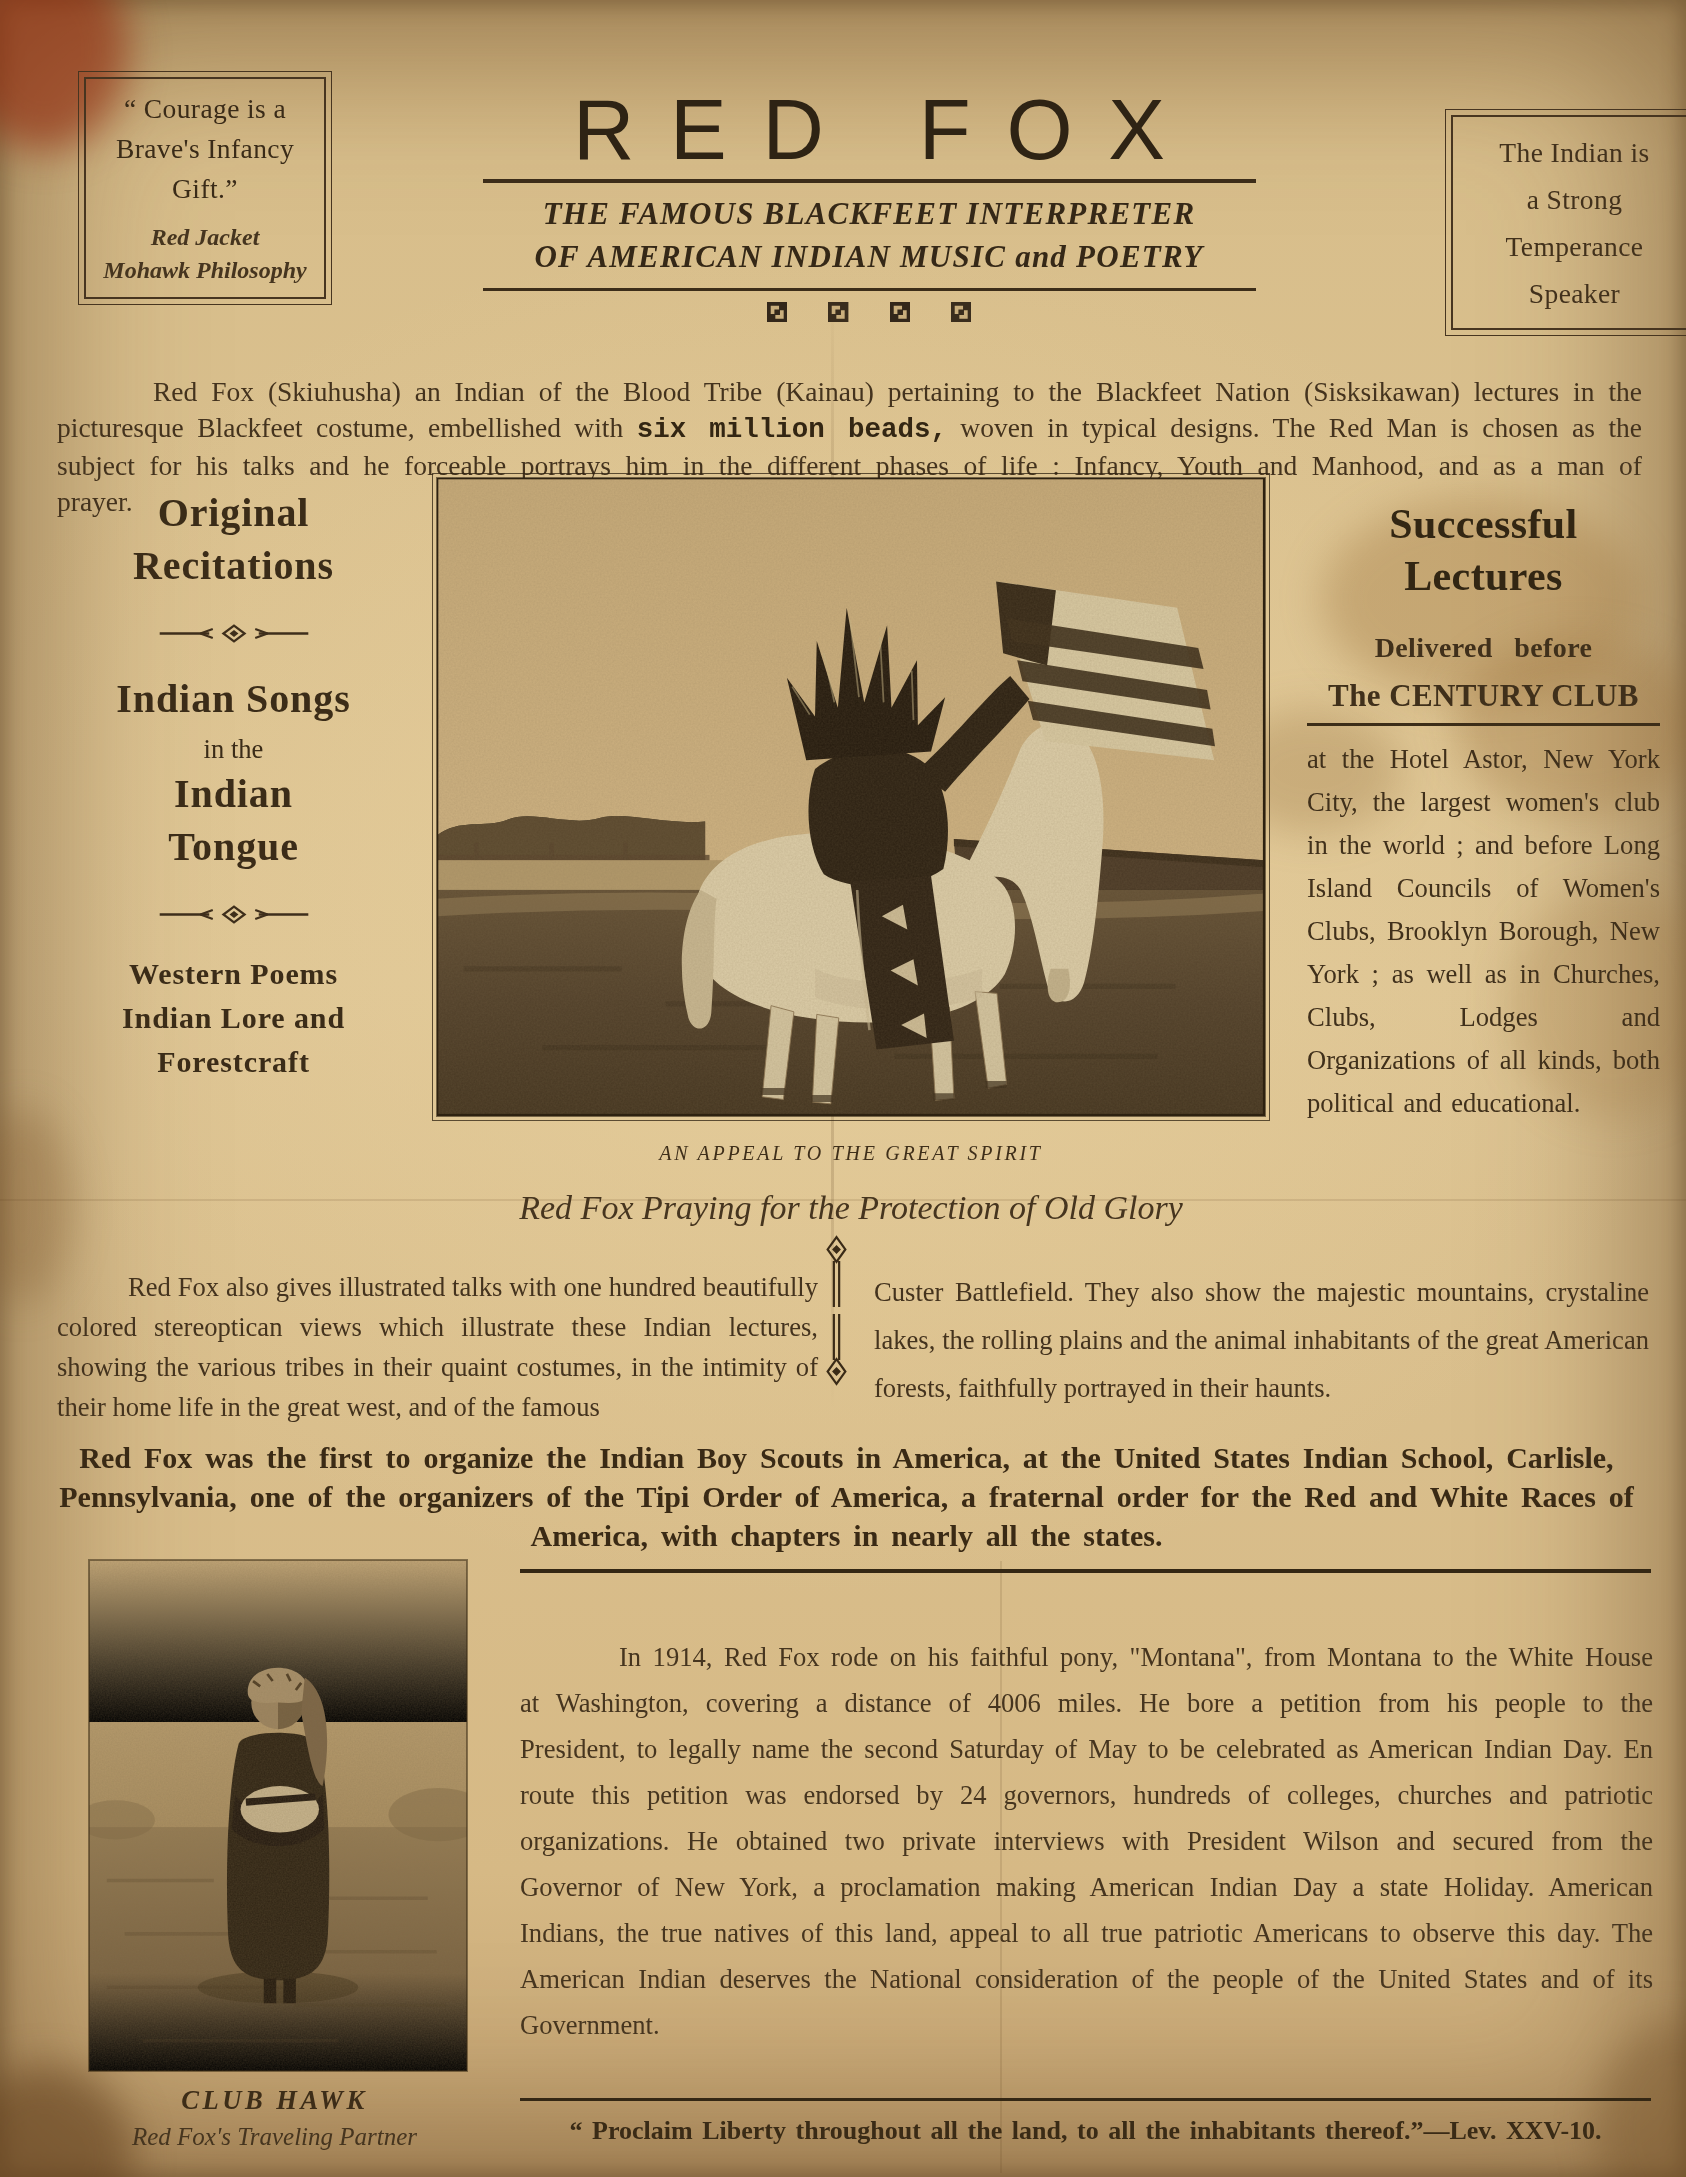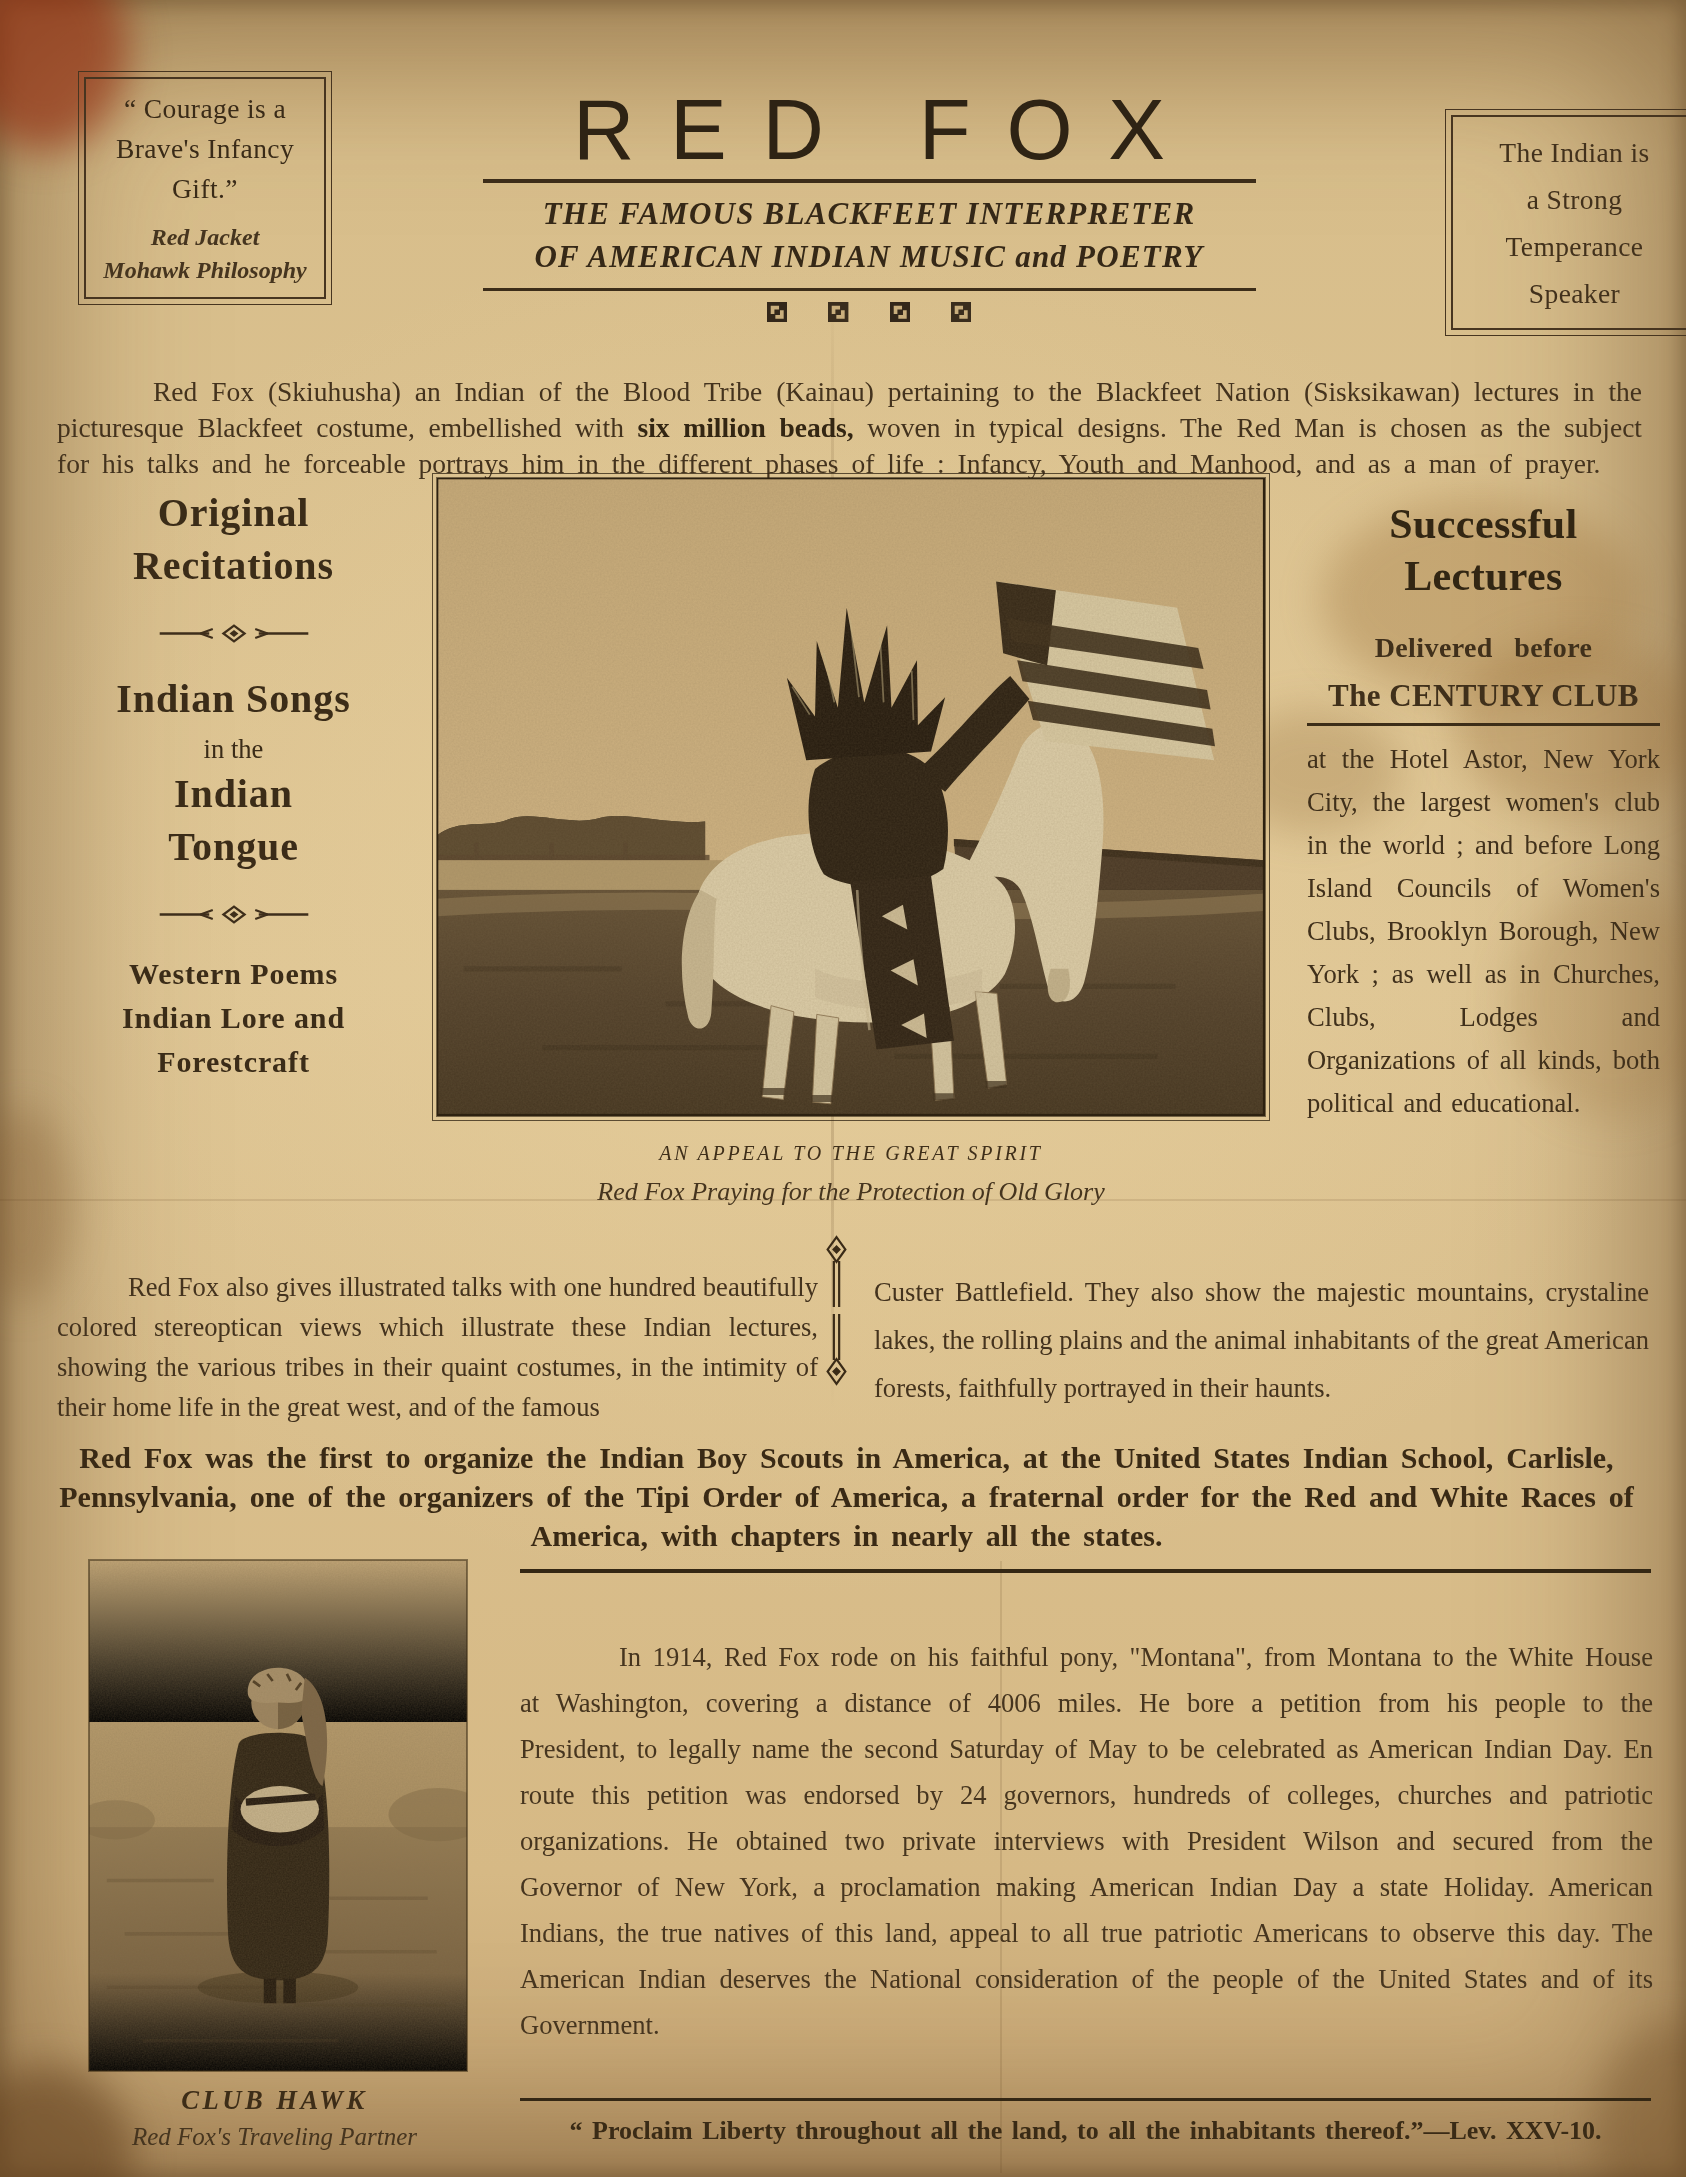--- a/index.html
+++ b/index.html
@@ -45,37 +45,37 @@
     font-style:italic;font-size:31px;line-height:43px;letter-spacing:.04em;
     color:#35281734;color:#352817;font-weight:bold;
   }
   #ornament-row{margin-top:10.6px;display:flex;justify-content:center;gap:41px;}
   
   #intro{
     position:absolute;left:57px;top:346px;width:1585px;
     font-size:27.5px;line-height:36px;text-align:justify;text-indent:96px;
     word-spacing:.22em;color:#44331e;
   }
-  #intro b{color:#33261370;color:#332613;}
+  #intro b{color:#33261370;color:#332613;font-family:Liberation Mono, monospace;}
   
   #left-col{position:absolute;left:50px;top:486px;width:367px;text-align:center;color:#3b2c18;}
   .lc-big{font-size:40px;line-height:53px;font-weight:bold;letter-spacing:0.9px;}
   .lc-med{font-size:26.6px;line-height:35px;font-weight:normal;}
   .lc-small{font-size:30px;line-height:44px;font-weight:bold;letter-spacing:0.9px;}
   .lc-div{margin:30px auto 26.6px auto;display:block;}
   
   #main-photo{
     position:absolute;left:432px;top:473px;width:838px;height:648px;
     border:1.8px solid rgba(45,33,16,.75);padding:4.4px;box-sizing:border-box;
     background:rgba(0,0,0,0);
   }
   #main-photo svg{display:block;width:100%;height:100%;outline:0.9px solid rgba(45,33,16,.6);}
   #photo-caption{position:absolute;left:432px;top:1142px;width:838px;text-align:center;}
   .cap1{font-style:italic;font-weight:normal;font-size:20px;letter-spacing:2.7px;color:#3f2f1a;}
-  .cap2{font-style:italic;font-size:26px;margin-top:12px;color:#46351f;}
+  .cap2{font-style:italic;font-size:34px;margin-top:24px;color:#46351f;}
   
   #right-col{position:absolute;left:1307px;top:498px;width:353px;color:#40301b;}
   .rc-h{font-size:42px;line-height:52px;font-weight:bold;text-align:center;letter-spacing:0.4px;color:#32261383;color:#322613;}
   .rc-sub{font-size:28px;font-weight:bold;text-align:center;margin-top:30px;word-spacing:.5em;letter-spacing:0.4px;}
   .rc-club{font-size:31px;font-weight:bold;text-align:center;margin-top:14px;letter-spacing:0.4px;
            border-bottom:3.5px solid #3c2d18;padding-bottom:8.9px;}
   .rc-body{font-size:26.6px;line-height:43px;text-align:justify;margin-top:12.4px;word-spacing:.1em;}
   
   #stereo-left{
     position:absolute;left:57px;top:1240px;width:761px;

